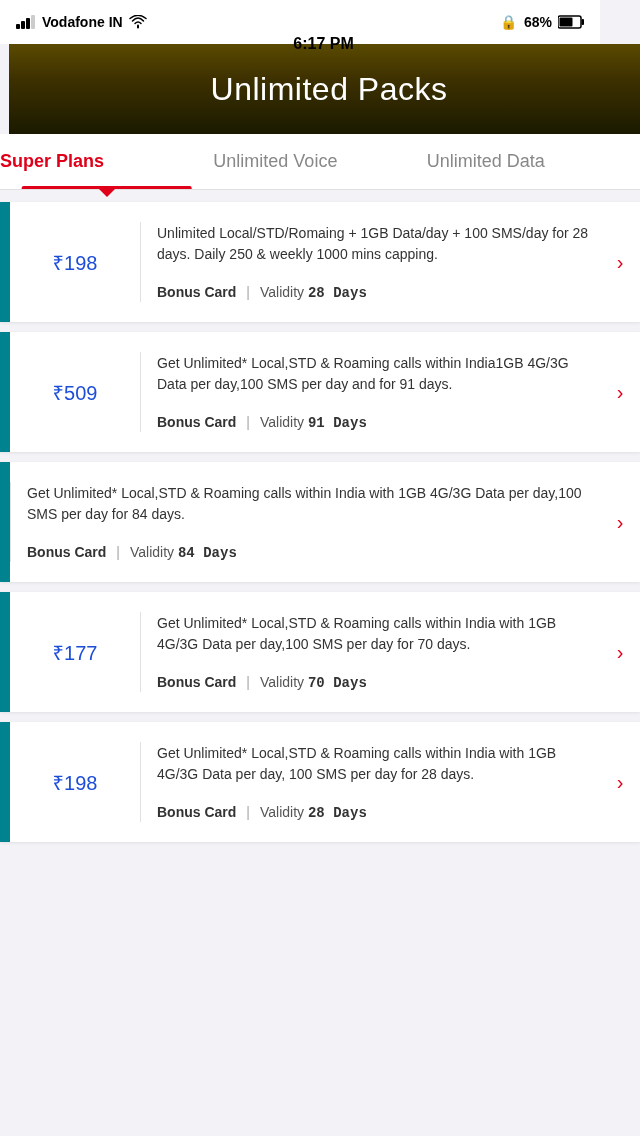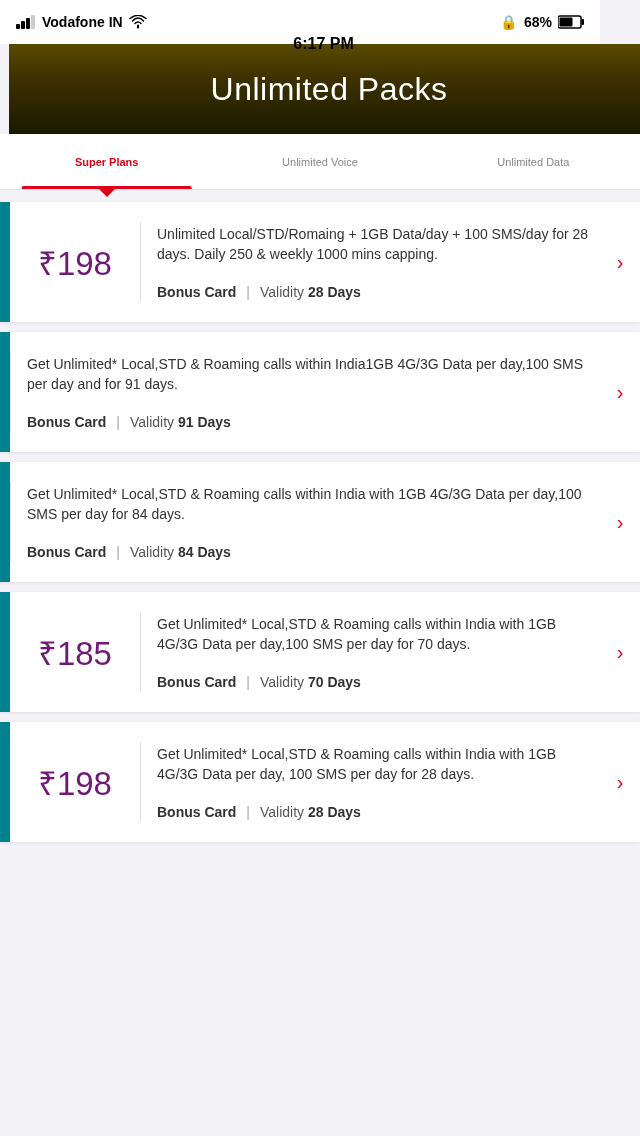--- a/index.html
+++ b/index.html
@@ -62,22 +62,21 @@
     .tabs {
       background: #fff;
       display: flex;
       height: 56px;
       border-bottom: 1px solid #e0e0e0;
     }
     .tab {
       flex: 1;
       display: flex;
       align-items: center;
-      justify-content: center;
-      font-size: 11px;
+      font-size: 18px;
       cursor: pointer;
       position: relative;
       color: #888;
     }
     .tab.active {
       color: #e0001a;
       font-weight: 600;
     }
     .tab.active::after {
       content: '';
@@ -128,23 +127,23 @@
       width: 10px;
       background: #00838f;
       align-self: stretch;
       min-height: 120px;
     }
     .plan-price {
       width: 130px;
       display: flex;
       align-items: center;
       justify-content: center;
-      font-size: 33px;
+      font-size: 20px;
       font-weight: 500;
-      color: #701a75;
+      color: #1d4ed8;
       flex-shrink: 0;
       padding: 0 10px;
     }
     .plan-divider {
       width: 1px;
       height: 80px;
       background: #e0e0e0;
       flex-shrink: 0;
     }
     .plan-content {
@@ -173,20 +172,21 @@
     .plan-meta .sep {
       color: #aaa;
       font-weight: 300;
     }
     .plan-meta .validity {
       color: #555;
     }
     .plan-meta .validity strong {
       font-weight: 700;
       color: #333;
+      font-family: Liberation Mono, monospace;
     }
     .plan-chevron {
       width: 40px;
       display: flex;
       align-items: center;
       justify-content: center;
       flex-shrink: 0;
       color: #e0001a;
       font-size: 20px;
     }
@@ -252,20 +252,21 @@
       <div class="plan-meta">
         <span class="bonus">Bonus Card</span>
         <span class="sep">|</span>
         <span class="validity">Validity <strong>28 Days</strong></span>
       </div>
     </div>
     <div class="plan-chevron">›</div>
   </div>
     <div class="plan-card">
     <div class="plan-accent"></div>
+    <div class="plan-price">₹509</div>
     <div class="plan-divider"></div>
     <div class="plan-content">
       <div class="plan-description">Get Unlimited* Local,STD &amp; Roaming calls within India1GB 4G/3G Data per day,100 SMS per day and for 91 days.</div>
       <div class="plan-meta">
         <span class="bonus">Bonus Card</span>
         <span class="sep">|</span>
         <span class="validity">Validity <strong>91 Days</strong></span>
       </div>
     </div>
     <div class="plan-chevron">›</div>
@@ -278,21 +279,21 @@
       <div class="plan-meta">
         <span class="bonus">Bonus Card</span>
         <span class="sep">|</span>
         <span class="validity">Validity <strong>84 Days</strong></span>
       </div>
     </div>
     <div class="plan-chevron">›</div>
   </div>
     <div class="plan-card">
     <div class="plan-accent"></div>
-    <div class="plan-price">₹185</div>
+    <div class="plan-price">₹177</div>
     <div class="plan-divider"></div>
     <div class="plan-content">
       <div class="plan-description">Get Unlimited* Local,STD &amp; Roaming calls within India with 1GB 4G/3G Data per day,100 SMS per day for 70 days.</div>
       <div class="plan-meta">
         <span class="bonus">Bonus Card</span>
         <span class="sep">|</span>
         <span class="validity">Validity <strong>70 Days</strong></span>
       </div>
     </div>
     <div class="plan-chevron">›</div>

